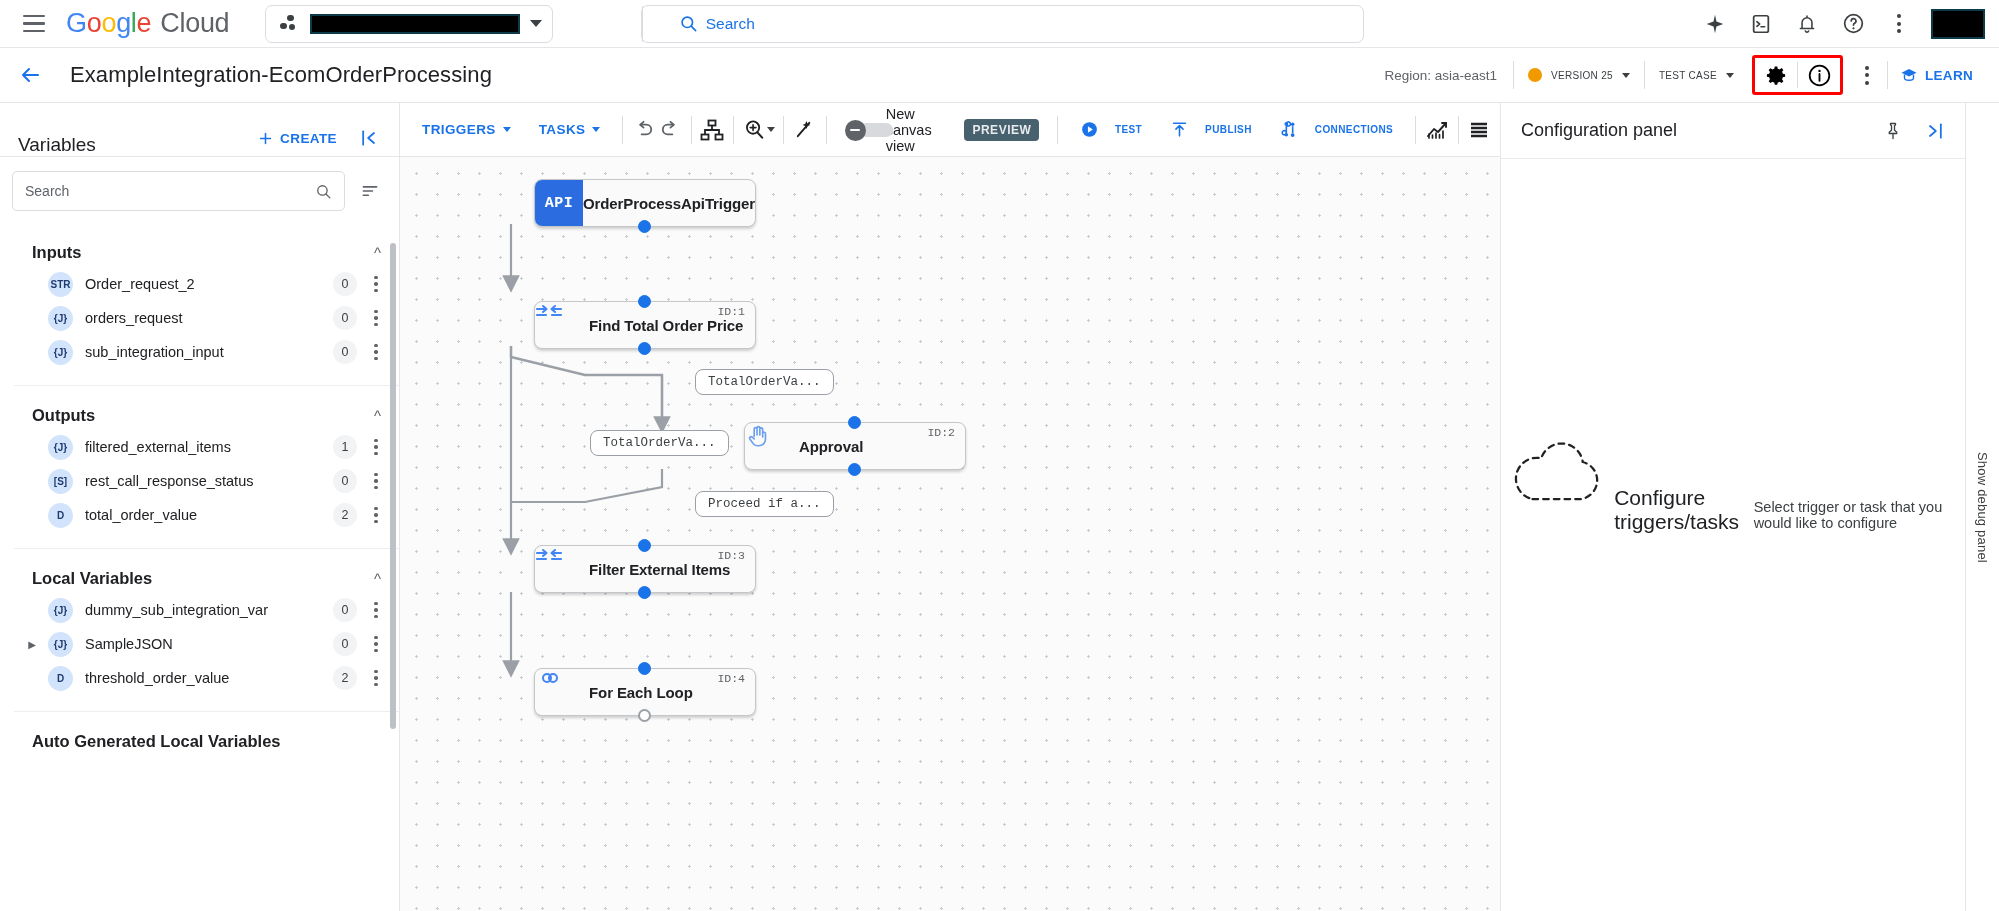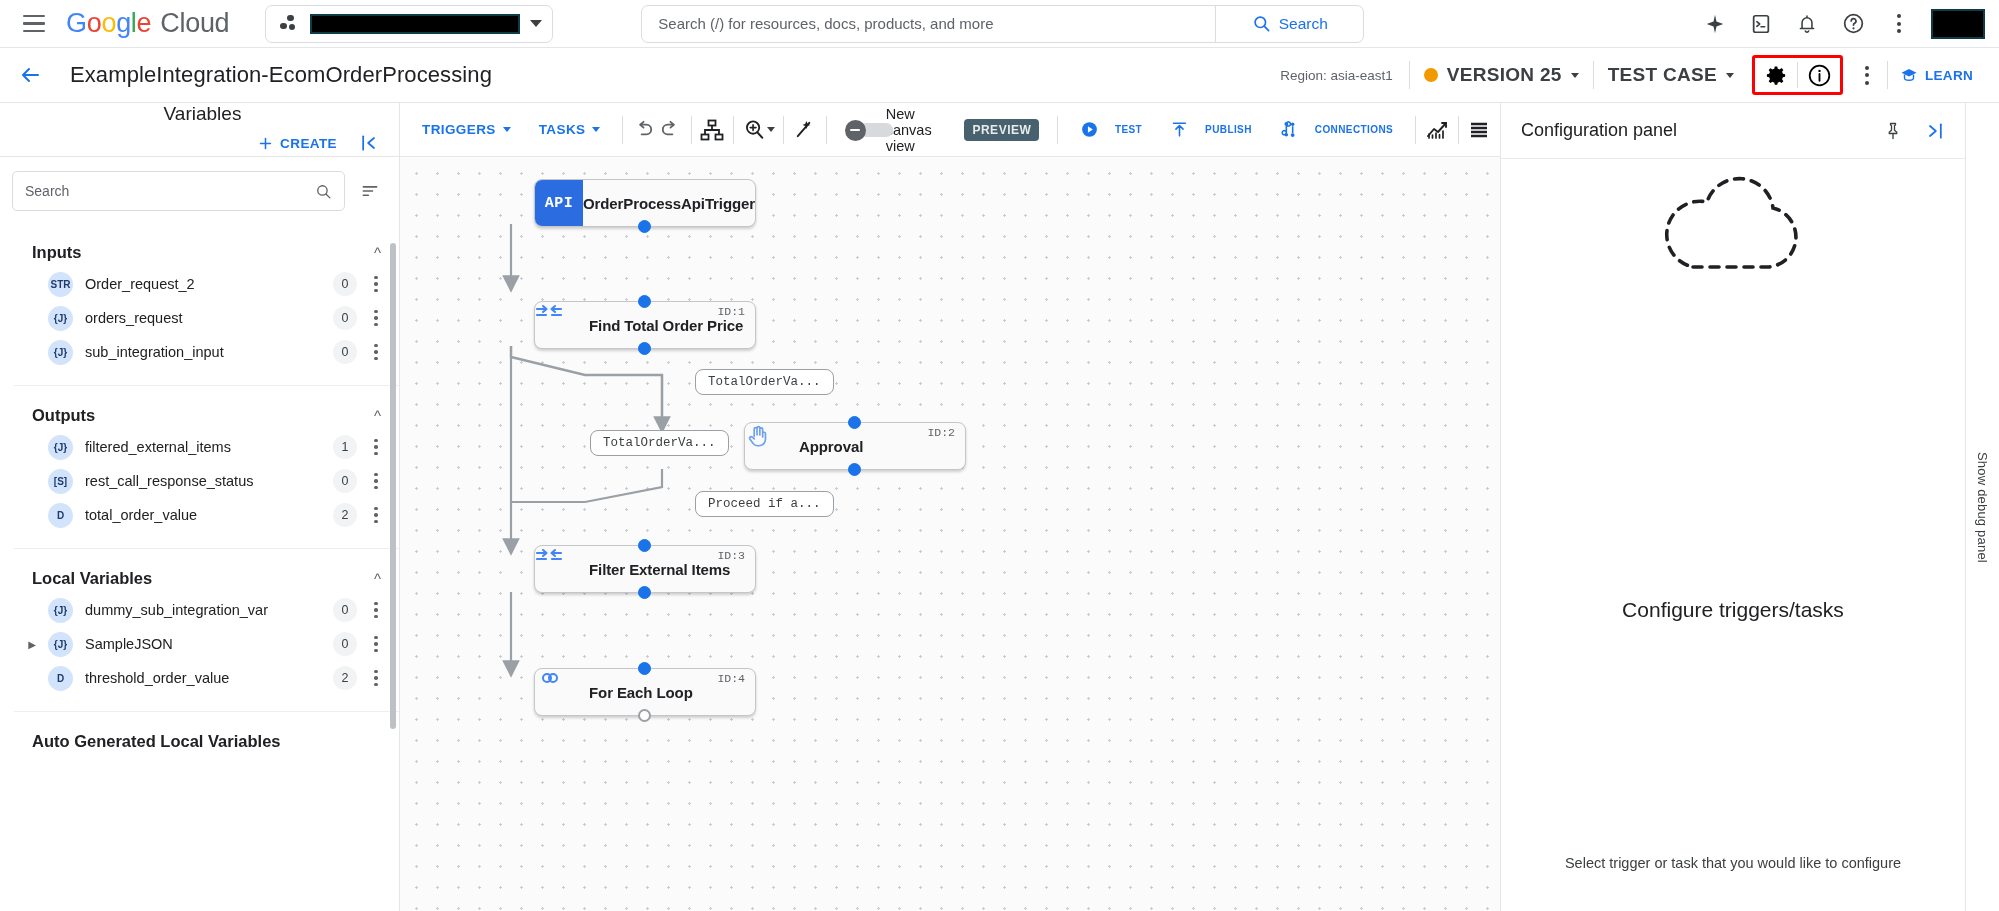--- a/index.html
+++ b/index.html
@@ -67,41 +67,41 @@
     border-bottom: 1px solid #e4e6e9; padding: 0 14px 0 10px; position: relative; z-index: 15; justify-content: center;
   }
   .backbtn { width: 40px; height: 40px; display: flex; align-items: center; justify-content: center;
     color: #1a73e8; cursor: pointer; font-size: 22px; }
   .ptitle { margin-left: 20px; font-size: 22px; color: #202124; font-weight: 400; letter-spacing: 0.1px; }
   .pright { margin-left: auto; display: flex; align-items: center; height: 100%; }
   .region { font-size: 13.5px; color: #5f6368; padding: 0 16px; }
   .vdiv { width: 1px; height: 28px; background: #dadce0; }
   .ver-chip { display: flex; align-items: center; gap: 9px; padding: 0 14px; cursor: pointer; }
   .ver-dot { width: 14px; height: 14px; border-radius: 50%; background: #F29900; display: block; }
-  .ver-label { font-size: 19px; font-weight: 700; color: #3c4043; letter-spacing: 0.3px; }
+  .ver-label { font-size: 10px; font-weight: 400; color: #3c4043; letter-spacing: 0.3px; }
   .sm-caret { width: 0; height: 0; border-left: 4.5px solid transparent; border-right: 4.5px solid transparent;
     border-top: 5.5px solid #3c4043; }
   .testcase-chip { display: flex; align-items: center; gap: 9px; padding: 0 14px; cursor: pointer; }
   .hl-group {
     display: flex; align-items: center; border: 3px solid #FF0000;
     border-radius: 3px; height: 40px; margin: 0 4px;
   }
   .hl-group .hicon { width: 42px; height: 34px; }
   .hl-sep { width: 1px; height: 26px; background: #dadce0; }
   .learn-btn { display: flex; align-items: center; gap: 7px; padding: 0 12px; color: #1a73e8;
     font-size: 13.5px; font-weight: 600; letter-spacing: 0.3px; cursor: pointer; }
 
   
   .main { display: flex; height: 808px; }
 
   
   .sidebar { width: 400px; border-right: 1px solid #e4e6e9; display: flex; flex-direction: column;
     background: #fff; position: relative; }
-  .sb-head { height: 54px; display: flex; align-items: center; padding: 0 12px 0 18px;
-    border-bottom: 1px solid #e4e6e9; flex-direction: column; }
+  .sb-head { height: 54px; display: flex; align-items: flex-end; padding: 0 12px 0 18px;
+    border-bottom: 1px solid #e4e6e9; }
   .sb-title { font-size: 19px; color: #202124; }
   .sb-actions { margin-left: auto; display: flex; align-items: center; gap: 4px; }
   .create-btn { display: flex; align-items: center; gap: 6px; color: #1a73e8; font-size: 13.5px;
     font-weight: 600; letter-spacing: 0.4px; padding: 6px 10px; cursor: pointer; }
   .collapse-btn { width: 36px; height: 36px; display: flex; align-items: center; justify-content: center;
     color: #1a73e8; cursor: pointer; font-size: 18px; }
   .sb-search-row { padding: 14px 12px 12px 12px; display: flex; align-items: center; gap: 8px; }
   .sb-search {
     flex: 1; height: 40px; border: 1px solid #dadce0; border-radius: 5px;
     display: flex; align-items: center; padding: 0 12px;
@@ -187,21 +187,21 @@
 
   
   .rightpanel { width: 465px; border-left: 1px solid #e4e6e9; display: flex; flex-direction: column;
     background: #fff; }
   .rp-head { height: 56px; display: flex; align-items: center; padding: 0 12px 0 20px;
     border-bottom: 1px solid #e9eaec; }
   .rp-title { font-size: 18px; color: #202124; }
   .rp-actions { margin-left: auto; display: flex; align-items: center; gap: 6px; }
   .rp-icon { width: 36px; height: 36px; display: flex; align-items: center; justify-content: center;
     cursor: pointer; color: #3c4043; }
-  .rp-body { flex: 1; display: flex; flex-direction: column; align-items: center; justify-content: space-between;
+  .rp-body { flex: 1; display: flex; flex-direction: row; align-items: center; justify-content: center;
     padding-bottom: 40px; }
   .cloudart { margin-bottom: 90px; }
   .rp-h { font-size: 21px; color: #202124; margin-bottom: 10px; }
   .rp-sub { font-size: 14.5px; color: #3c4043; }
 
   .debugrail { width: 34px; border-left: 1px solid #e4e6e9; display: flex; align-items: center;
     justify-content: center; background: #fff; cursor: pointer; }
   .debugrail span { writing-mode: vertical-rl; font-size: 13px; color: #3c4043; letter-spacing: 0.2px; }
 </style>
 </head>
@@ -220,21 +220,20 @@
   <div class="projpicker">
     <span class="dots-icon">
         <i></i>
         <i></i>
         <i></i>
       </span>
     <span class="redacted"></span>
     <span class="caret-down"></span>
   </div>
   <div class="searchbox">
-    <input placeholder="Search (/) for resources, docs, products, and more" style="">
     <div class="search-btn">
       <svg width="19" height="19" viewBox="0 0 24 24">
         <circle cx="10.5" cy="10.5" r="6.6" fill="none" stroke="#1a73e8" stroke-width="2.1"></circle>
         <line x1="15.4" y1="15.4" x2="21" y2="21" stroke="#1a73e8" stroke-width="2.1" stroke-linecap="round"></line>
       </svg>
       <span>Search</span>
     </div>
   </div>
   <div class="hright">
     <div class="hicon">

